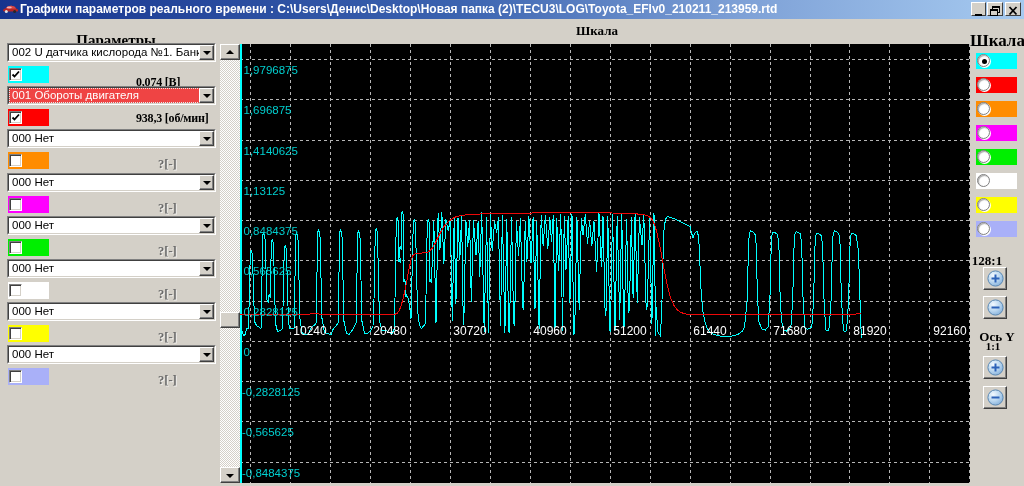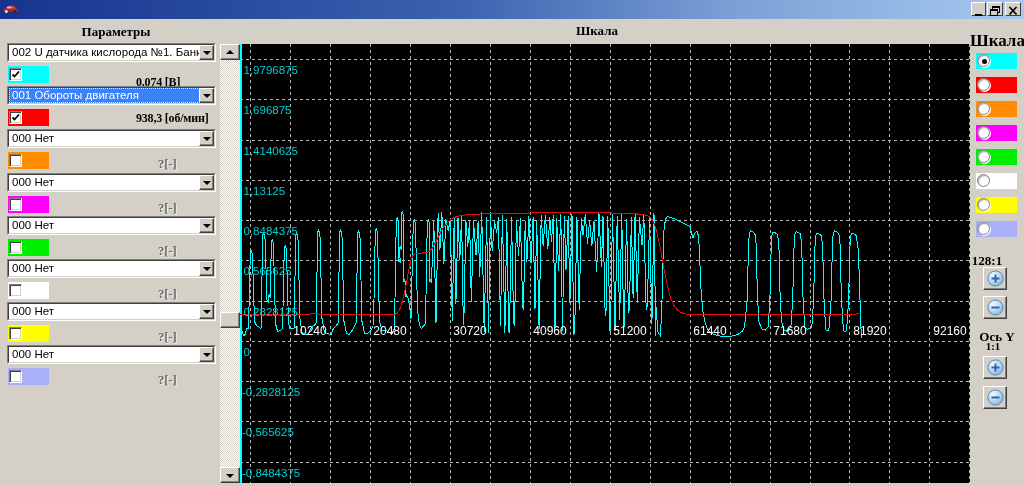--- a/index.html
+++ b/index.html
@@ -14,21 +14,21 @@
 .hdr { position:absolute; font-family:"Liberation Serif",serif; font-weight:bold;
   font-size:14px; color:#000; text-align:center; }
 
 .combo { position:absolute; left:7px; width:209px; height:19px;
   border-top:1px solid #808080; border-left:1px solid #808080;
   border-bottom:1px solid #fff; border-right:1px solid #fff; }
 .cbi { width:100%; height:100%; background:#fff;
   border-top:1px solid #404040; border-left:1px solid #404040;
   border-bottom:1px solid #d4d0c8; border-right:1px solid #d4d0c8;
   position:relative; overflow:hidden; }
-.cbi.sel { background:#3b82f6; outline:1px dotted #e8e8e8; outline-offset:-2px; }
+.cbi.sel { background:#ef4444; outline:1px dotted #e8e8e8; outline-offset:-2px; }
 .cbi.sel .ctx { color:#fff; }
 .ctx { position:absolute; left:3px; top:1px; font-size:11.5px; color:#000; white-space:nowrap; }
 .dbtn { position:absolute; right:0; top:0; width:15px; height:15px; background:#d4d0c8;
   border-top:1px solid #fff; border-left:1px solid #fff;
   border-right:1px solid #404040; border-bottom:1px solid #404040;
   box-shadow:inset -1px -1px 0 #808080; }
 .tri { position:absolute; left:3px; top:5px; width:0; height:0;
   border-left:4px solid transparent; border-right:4px solid transparent;
   border-top:4px solid #000; }
 .swatch { position:absolute; left:8px; width:41px; height:17px; }
@@ -78,39 +78,40 @@
 </style></head>
 <body>
 <div id="titlebar">
  <svg style="position:absolute;left:2px;top:4px" width="17" height="9" viewBox="0 0 17 9">
   <path d="M1 6.5 Q1 4.6 3.8 4.2 Q6 1.6 9.5 1.8 Q12.8 2 14.2 4.4 Q16.4 4.8 16.2 6.4 Q16 7.6 14.2 7.6 L3 7.6 Q1.1 7.6 1 6.5 Z" fill="#b62424"></path>
   <path d="M3.8 4.2 Q6 1.6 9.5 1.8 Q12.8 2 14.2 4.4 L10 4.8 Z" fill="#d84848"></path>
   <ellipse cx="7.2" cy="3.4" rx="2.6" ry="1" fill="#f0b0b0"></ellipse>
   <circle cx="4.3" cy="7.4" r="1.5" fill="#e0e0e0"></circle>
   <circle cx="12.6" cy="7.4" r="1.5" fill="#282828"></circle>
  </svg>
+ <div id="title">Графики параметров реального времени : C:\Users\Денис\Desktop\Новая папка (2)\TECU3\LOG\Toyota_EFIv0_210211_213959.rtd</div>
  <div class="wbtn" style="left:971px;width:15px"><svg width="13" height="12" viewBox="0 0 13 12">
         <rect x="3" y="9" width="7" height="2" fill="#000"></rect>
       </svg></div>
  <div class="wbtn" style="left:987px;width:16px"><svg width="14" height="12" viewBox="0 0 14 12">
         <g shape-rendering="crispEdges">
           <rect x="4" y="1" width="7" height="6" fill="none" stroke="#000" stroke-width="1"></rect>
           <rect x="4" y="1" width="7" height="2" fill="#000"></rect>
           <rect x="2" y="4" width="7" height="6" fill="#d4d0c8" stroke="#000" stroke-width="1"></rect>
           <rect x="2" y="4" width="7" height="2" fill="#000"></rect>
         </g>
       </svg></div>
  <div class="wbtn" style="left:1005px;width:16px"><svg width="14" height="12" viewBox="0 0 14 12">
         <g stroke="#000" stroke-width="1.8">
           <line x1="3.5" y1="2" x2="10.5" y2="9.5"></line>
           <line x1="10.5" y1="2" x2="3.5" y2="9.5"></line>
         </g>
       </svg></div>
 </div>
-<div class="hdr" style="left:0px;top:24px;width:232px;font-size:13px">Параметры</div>
+<div class="hdr" style="left:0px;top:32px;width:232px;font-size:15px">Параметры</div>
 <div class="hdr" style="left:240px;top:23px;width:714px;font-size:13px">Шкала</div>
 
 <div class="combo" style="top:43px">
  <div class="cbi">
       <span class="ctx">002 U датчика кислорода №1. Банк 1</span>
   <div class="dbtn">
         <div class="tri"></div>
       </div>
  </div>
 </div>

